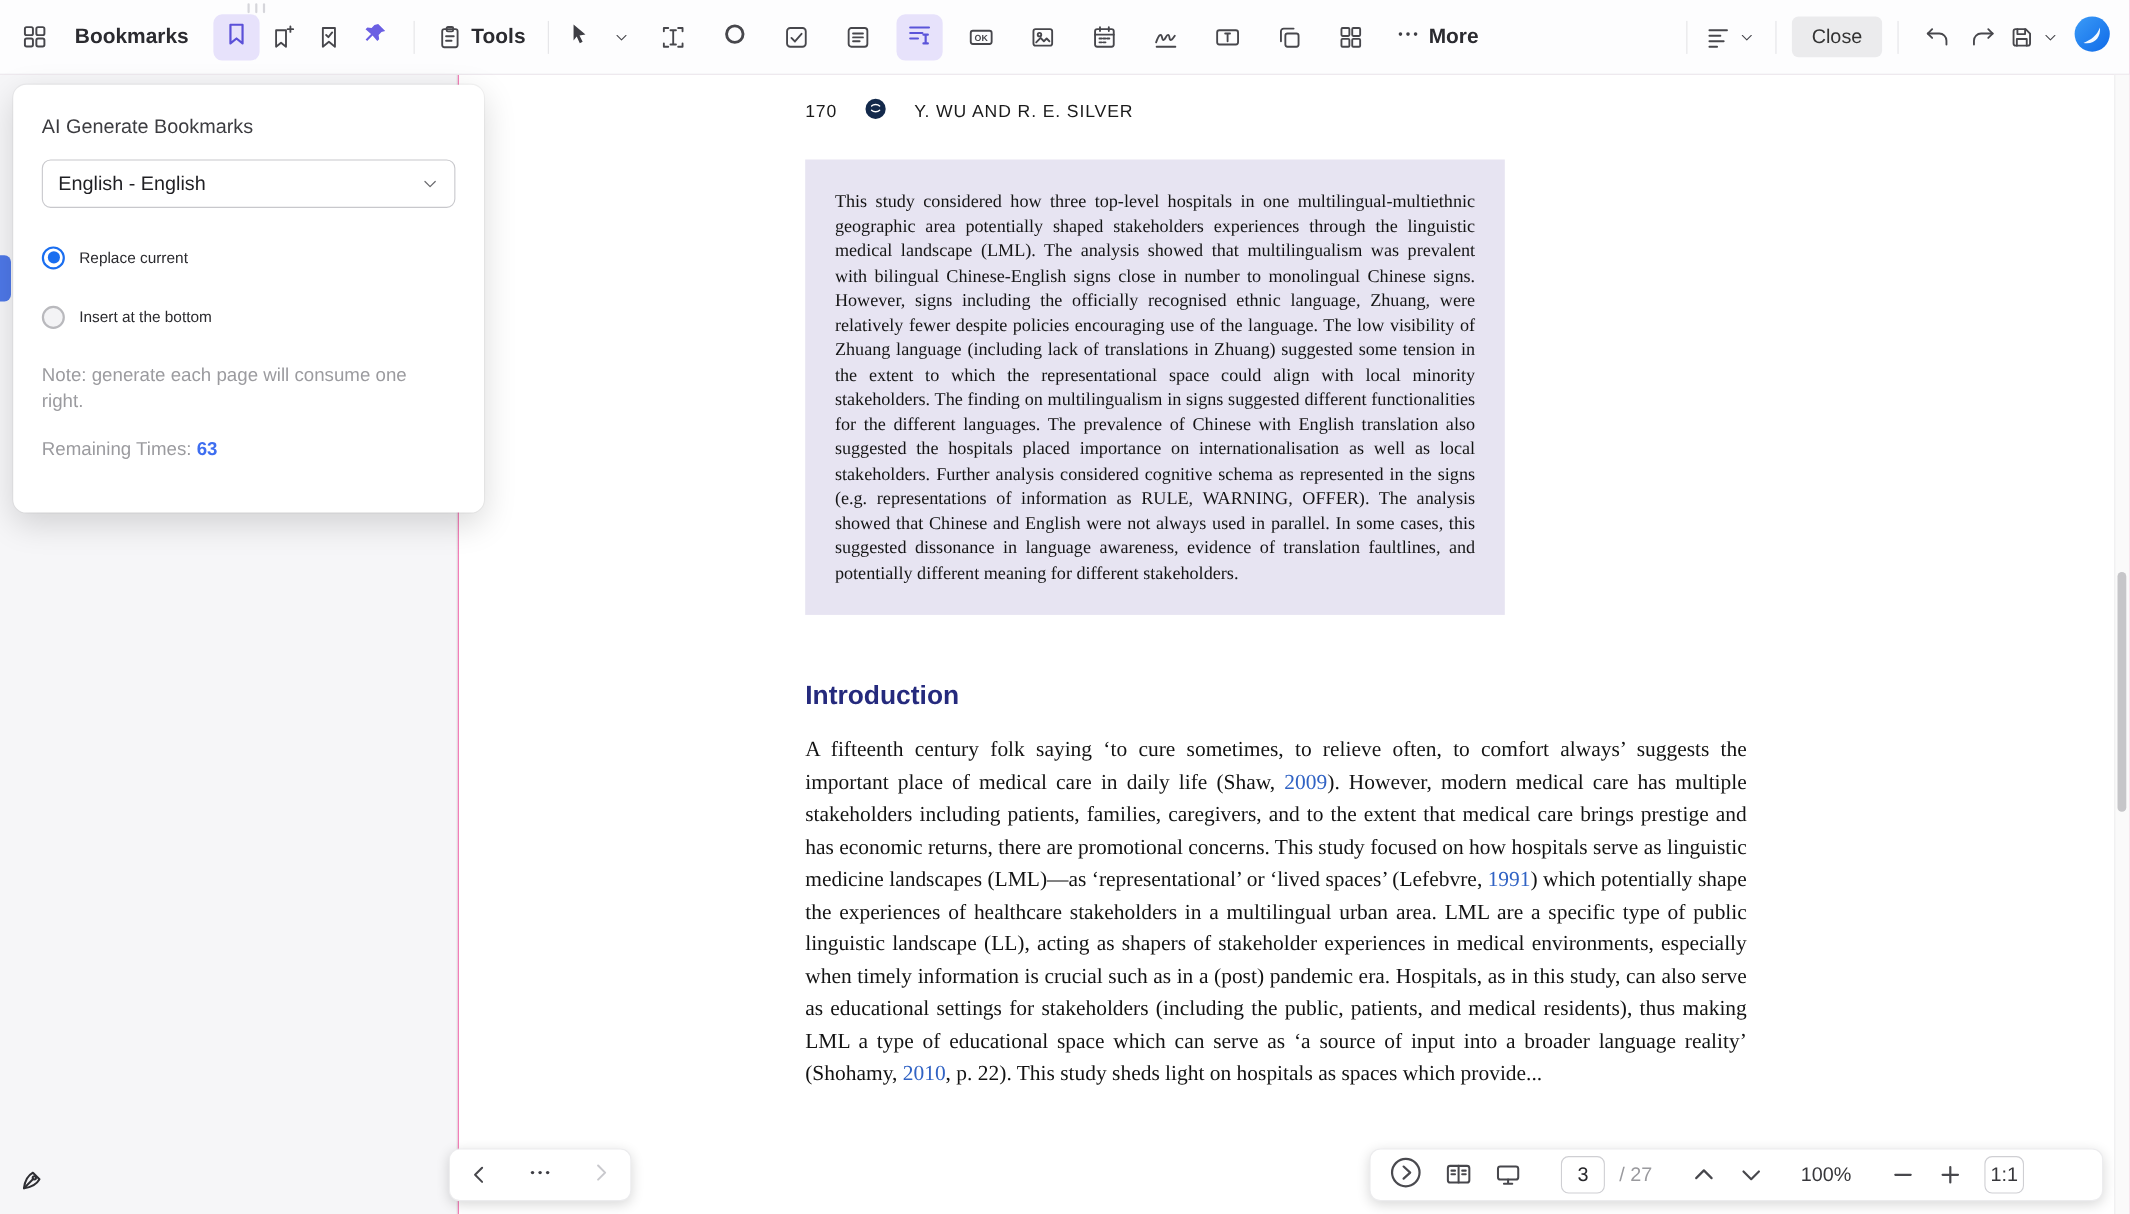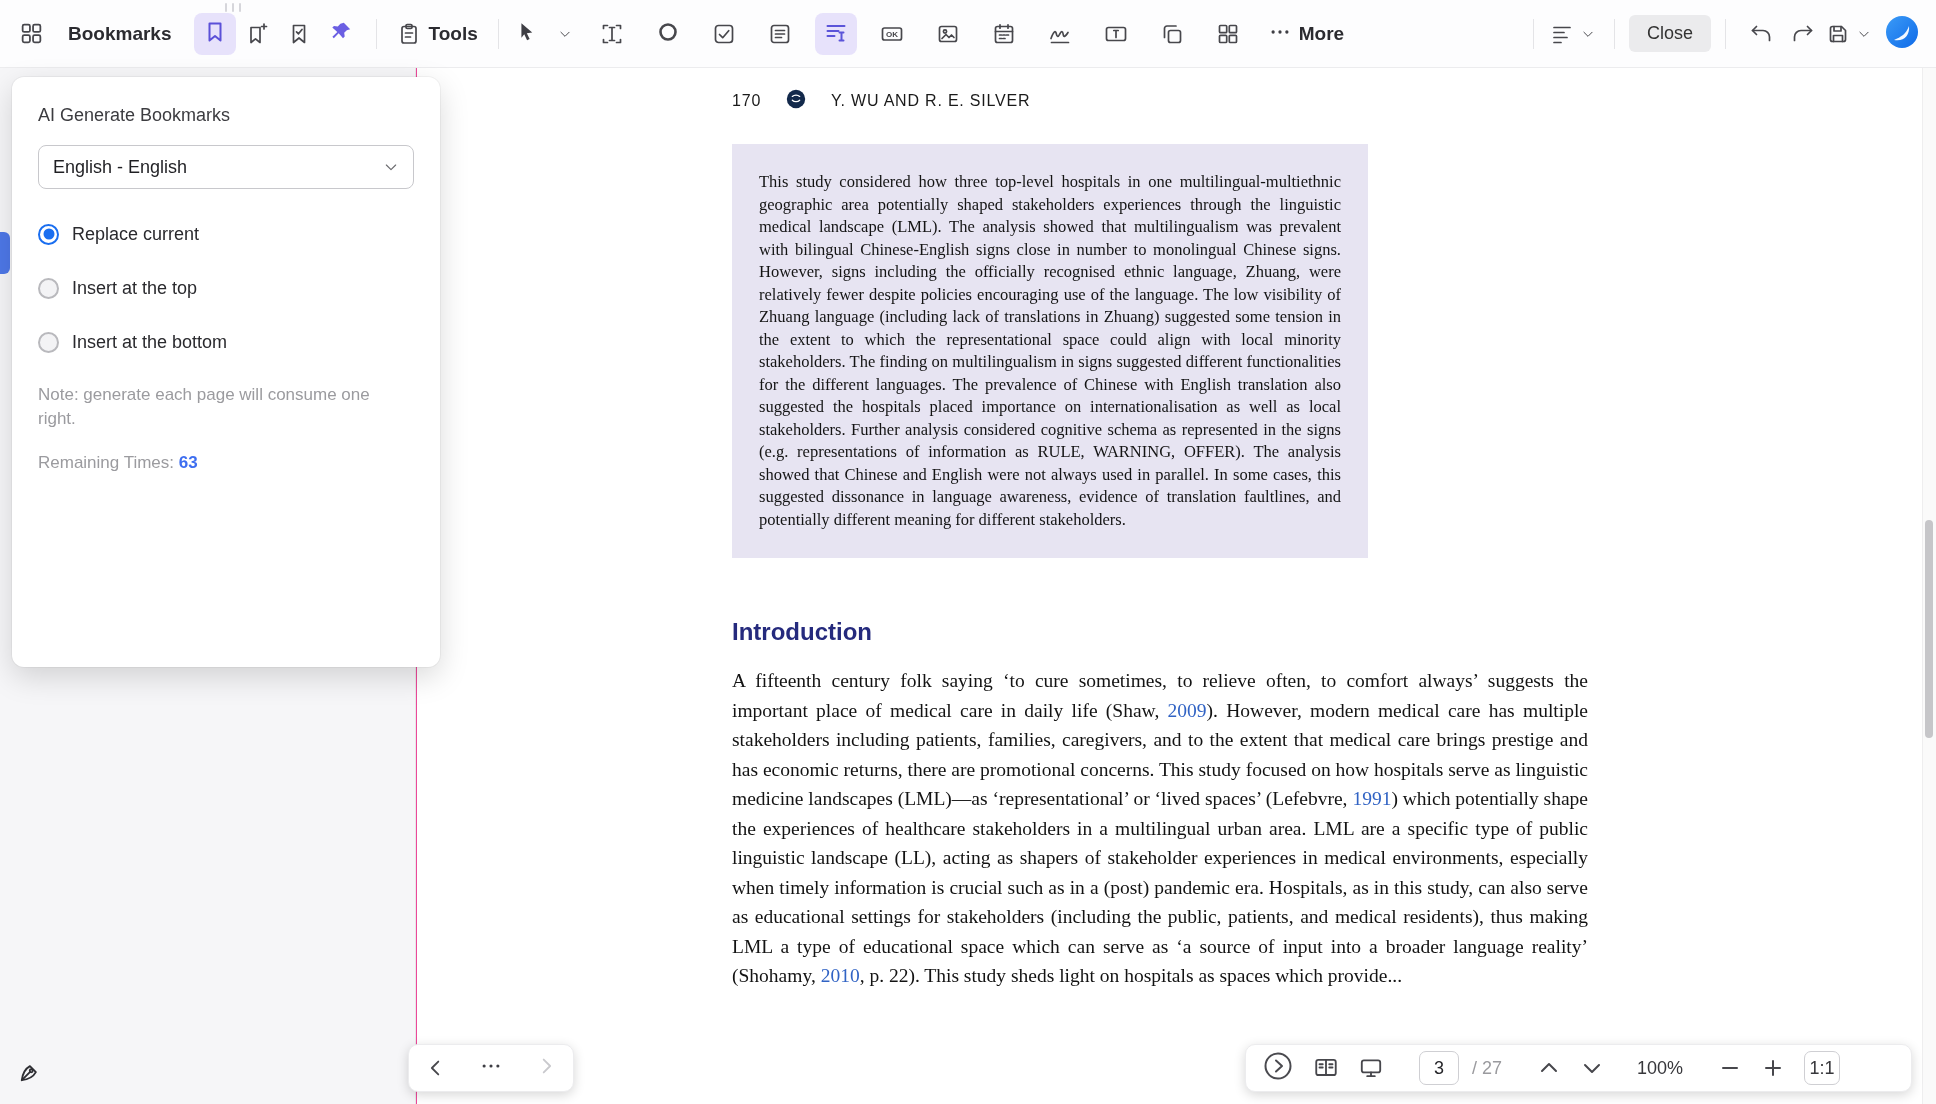--- a/index.html
+++ b/index.html
@@ -26,35 +26,35 @@
 
   
   .left-panel { position:absolute; top:68px; left:0; width:416px; bottom:0; background:#f6f6f8;
                 border-right:1px solid #e7e7e9; z-index:10; }
   .active-sliver { position:absolute; left:0; top:232px; width:10px; height:42px; background:#4e78e8;
                    border-radius:0 6px 6px 0; z-index:20; }
   .pen-corner { position:absolute; left:14px; top:1054px; width:34px; height:34px; display:flex;
                 align-items:center; justify-content:center; cursor:pointer; z-index:20; }
 
   
-  .popup { position:absolute; left:12px; top:77px; width:428px; height:590px; background:#fff;
+  .popup { position:absolute; left:12px; top:77px; width:428px; height:389px; background:#fff;
            border-radius:12px; box-shadow:0 10px 30px rgba(0,0,0,.15), 0 0 0 1px rgba(0,0,0,.04);
            padding:28px 26px; z-index:70; }
   .popup-title { font-size:18px; color:#3c3c40; font-weight:400; }
   .lang-select { margin-top:19px; height:44px; border:1px solid #c8c8cc; border-radius:8px; display:flex;
                  align-items:center; justify-content:space-between; padding:10px 14px; cursor:pointer; background:#fff; }
   .lang-select span { font-size:18px; color:#1f1f23; }
   .radio-group { margin-top:32px; }
   .radio-row { display:flex; align-items:center; gap:13px; height:26px; margin-bottom:28px; cursor:pointer; }
   .radio { width:21px; height:21px; border-radius:50%; border:2px solid #b9b9bd; background:#f3f3f5;
            position:relative; flex:0 0 auto; }
   .radio.checked { border-color:#1a6ef0; background:#fff; }
   .radio.checked::after { content:""; position:absolute; left:50%; top:50%; width:11px; height:11px;
            transform:translate(-50%,-50%); border-radius:50%; background:#1a6ef0; }
-  .radio-label { font-size:18px; color:#2a2a2e; }
+  .radio-label { font-size:14px; color:#2a2a2e; }
   .generate-btn { margin-top:42px; width:100%; height:42px; border:none; border-radius:8px; background:#7b72e9;
            color:#fff; font-size:18px; font-family:inherit; cursor:pointer; }
   .popup-note { margin-top:17px; width:344px; font-size:17px; line-height:24px; color:#9b9b9f; }
   .remaining { margin-top:22px; font-size:17px; color:#9b9b9f; }
   .remaining b { color:#3e6ef0; font-weight:700; }
 
   
   .viewer { position:absolute; top:68px; left:417px; right:0; bottom:0; background:#fff; overflow:hidden; z-index:5; }
   .pdf-content { position:absolute; left:315px; top:20px; width:856px; color:#161616; }
   .page-head { display:flex; align-items:center; gap:24px; font-size:16px; color:#1a1a1a; letter-spacing:.8px; }
@@ -402,24 +402,20 @@
       </span>
     </div>
 
     <div class="radio-group">
       <div class="radio-row">
         <span class="radio checked"></span>
         <span class="radio-label">Replace current</span>
       </div>
       <div class="radio-row">
         <span class="radio"></span>
-        <span class="radio-label">Insert at the top</span>
-      </div>
-      <div class="radio-row">
-        <span class="radio"></span>
         <span class="radio-label">Insert at the bottom</span>
       </div>
     </div>
 
 
     <div class="popup-note">Note: generate each page will consume one right.</div>
     <div class="remaining">
       <span>Remaining Times: </span><b>63</b>
     </div>
   </div>

